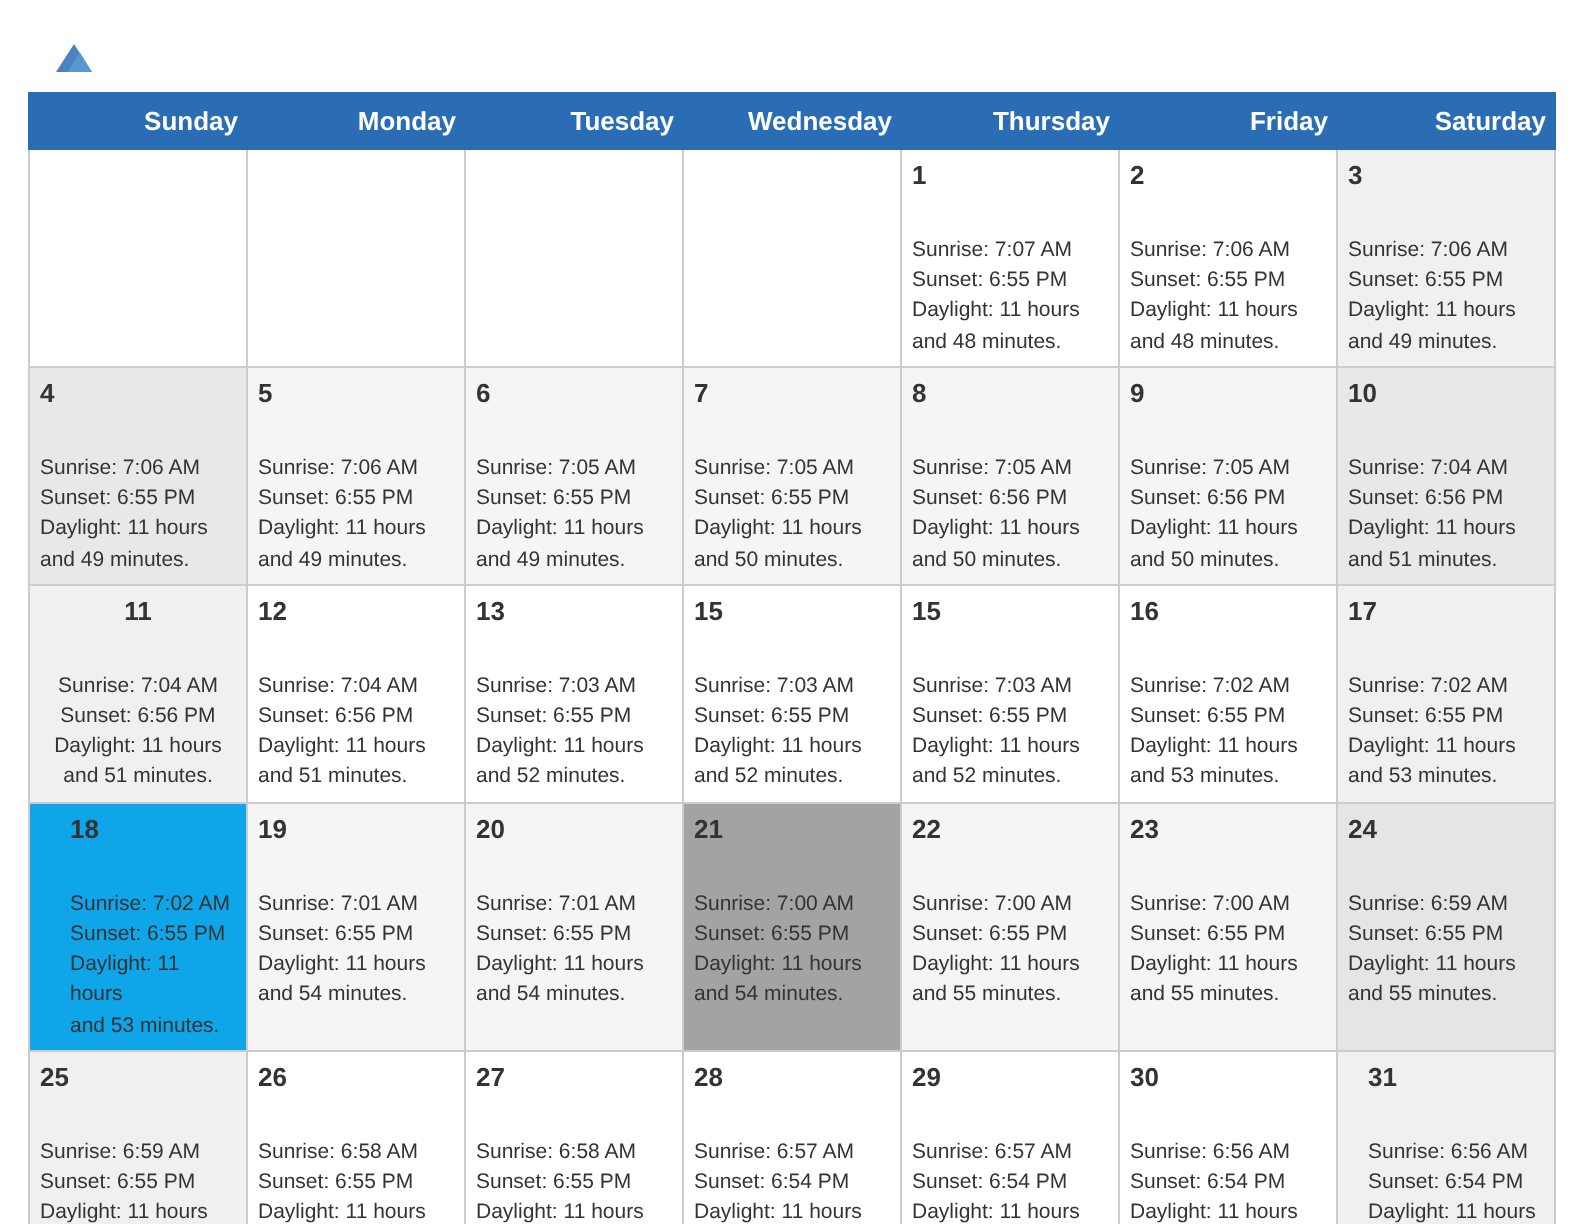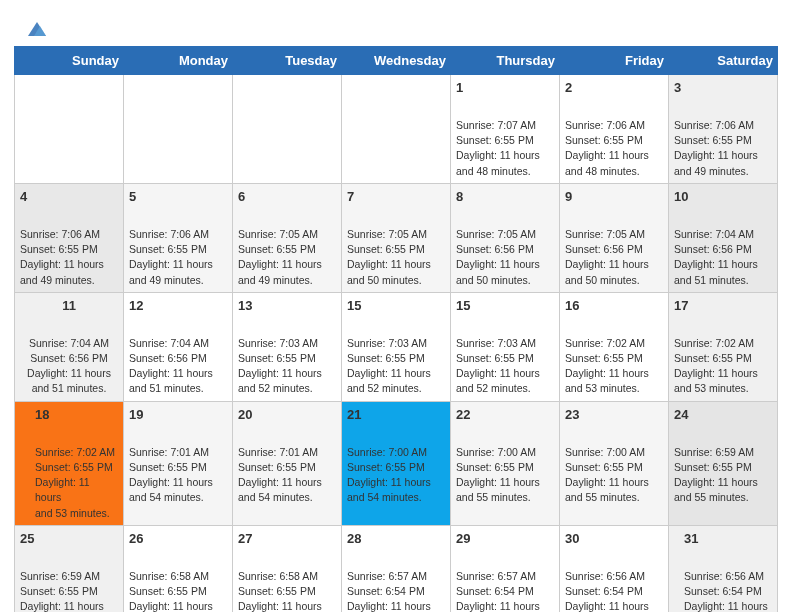--- a/index.html
+++ b/index.html
@@ -210,33 +210,33 @@
           <td>
             <span class="day-num">16</span>
             <div class="day-info">Sunrise: 7:02 AM<br>Sunset: 6:55 PM<br>Daylight: 11 hours<br>and 53 minutes.</div>
           </td>
           <td style="background: rgb(240, 240, 240);">
             <span class="day-num">17</span>
             <div class="day-info">Sunrise: 7:02 AM<br>Sunset: 6:55 PM<br>Daylight: 11 hours<br>and 53 minutes.</div>
           </td>
         </tr>
         <tr>
-          <td style="background: #f97316; padding-left: 20px;">
+          <td style="background: #0ea5e9; padding-left: 20px;">
             <span class="day-num">18</span>
             <div class="day-info">Sunrise: 7:02 AM<br>Sunset: 6:55 PM<br>Daylight: 11 hours<br>and 53 minutes.</div>
           </td>
           <td style="background: rgb(245, 245, 245);">
             <span class="day-num">19</span>
             <div class="day-info">Sunrise: 7:01 AM<br>Sunset: 6:55 PM<br>Daylight: 11 hours<br>and 54 minutes.</div>
           </td>
           <td style="background: rgb(245, 245, 245);">
             <span class="day-num">20</span>
             <div class="day-info">Sunrise: 7:01 AM<br>Sunset: 6:55 PM<br>Daylight: 11 hours<br>and 54 minutes.</div>
           </td>
-          <td style="background: #0ea5e9;">
+          <td style="background: #a3a3a3;">
             <span class="day-num">21</span>
             <div class="day-info">Sunrise: 7:00 AM<br>Sunset: 6:55 PM<br>Daylight: 11 hours<br>and 54 minutes.</div>
           </td>
           <td style="background: rgb(245, 245, 245);">
             <span class="day-num">22</span>
             <div class="day-info">Sunrise: 7:00 AM<br>Sunset: 6:55 PM<br>Daylight: 11 hours<br>and 55 minutes.</div>
           </td>
           <td style="background: rgb(245, 245, 245);">
             <span class="day-num">23</span>
             <div class="day-info">Sunrise: 7:00 AM<br>Sunset: 6:55 PM<br>Daylight: 11 hours<br>and 55 minutes.</div>

